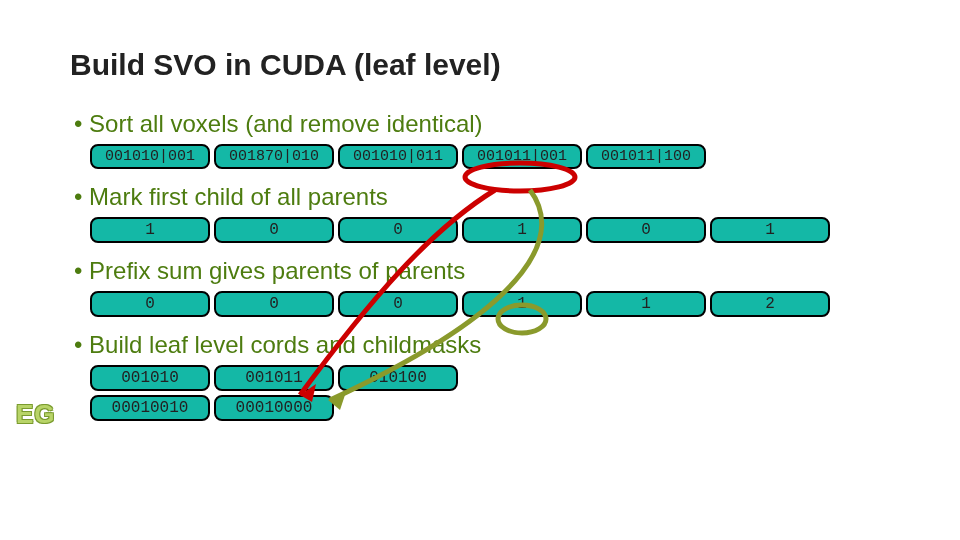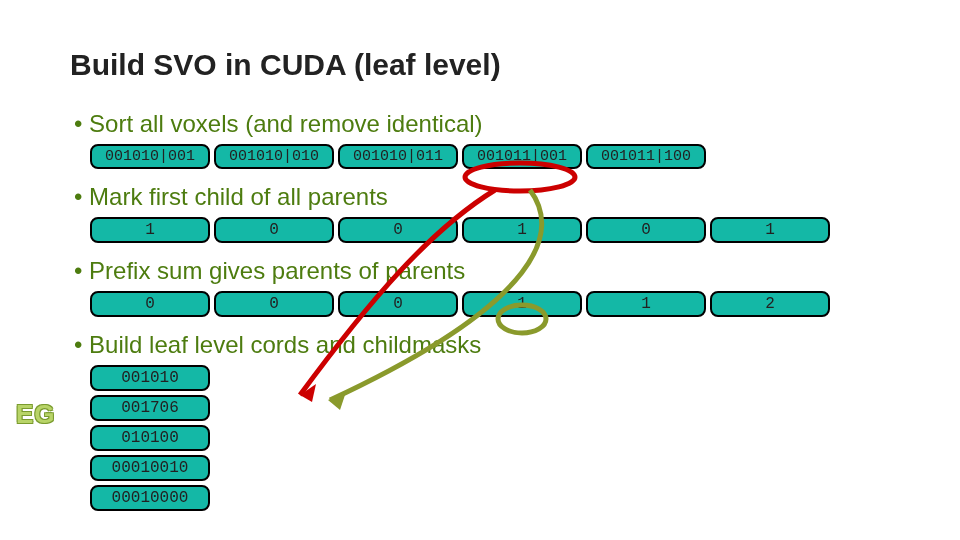--- a/index.html
+++ b/index.html
@@ -47,21 +47,21 @@
     font-size: 15px;
     text-align: center;
     padding: 2px 0;
     box-sizing: border-box;
   }
   .row-voxels .cell { width: 120px; }
   .row-marks  .cell { width: 120px; font-size: 16px; }
   .row-prefix .cell { width: 120px; font-size: 16px; }
   .row-cords  .cell { width: 120px; font-size: 16px; }
   .row-masks  .cell { width: 120px; font-size: 16px; }
-  .row-cords, .row-masks { margin-bottom: 4px; flex-direction: column; }
+  .row-cords, .row-masks { margin-bottom: 4px; }
 
   .overlay {
     position: absolute;
     top: 0; left: 0;
     width: 960px; height: 540px;
     pointer-events: none;
   }
 
   .logo {
     position: absolute;
@@ -82,21 +82,21 @@
 </head>
 <body>
 
 <div class="slide">
 
   <h1 class="title">Build SVO in CUDA (leaf level)</h1>
 
   <div class="bullet">Sort all voxels (and remove identical)</div>
   <div class="row row-voxels">
     <div class="cell">001010|001</div>
-    <div class="cell">001010|010</div>
+    <div class="cell">001870|010</div>
     <div class="cell">001010|011</div>
     <div class="cell">001011|001</div>
     <div class="cell">001011|100</div>
   </div>
 
   <div class="bullet">Mark first child of all parents</div>
   <div class="row row-marks">
     <div class="cell">1</div>
     <div class="cell">0</div>
     <div class="cell">0</div>
@@ -111,21 +111,21 @@
     <div class="cell">0</div>
     <div class="cell">0</div>
     <div class="cell">1</div>
     <div class="cell">1</div>
     <div class="cell">2</div>
   </div>
 
   <div class="bullet">Build leaf level cords and childmasks</div>
   <div class="row row-cords">
     <div class="cell">001010</div>
-    <div class="cell">001706</div>
+    <div class="cell">001011</div>
     <div class="cell">010100</div>
   </div>
   <div class="row row-masks">
     <div class="cell">00010010</div>
     <div class="cell">00010000</div>
   </div>
 
   <svg class="overlay" viewBox="0 0 960 540">
 
     <ellipse cx="520" cy="177" rx="55" ry="14" fill="none" stroke="#cc0000" stroke-width="5"></ellipse>

